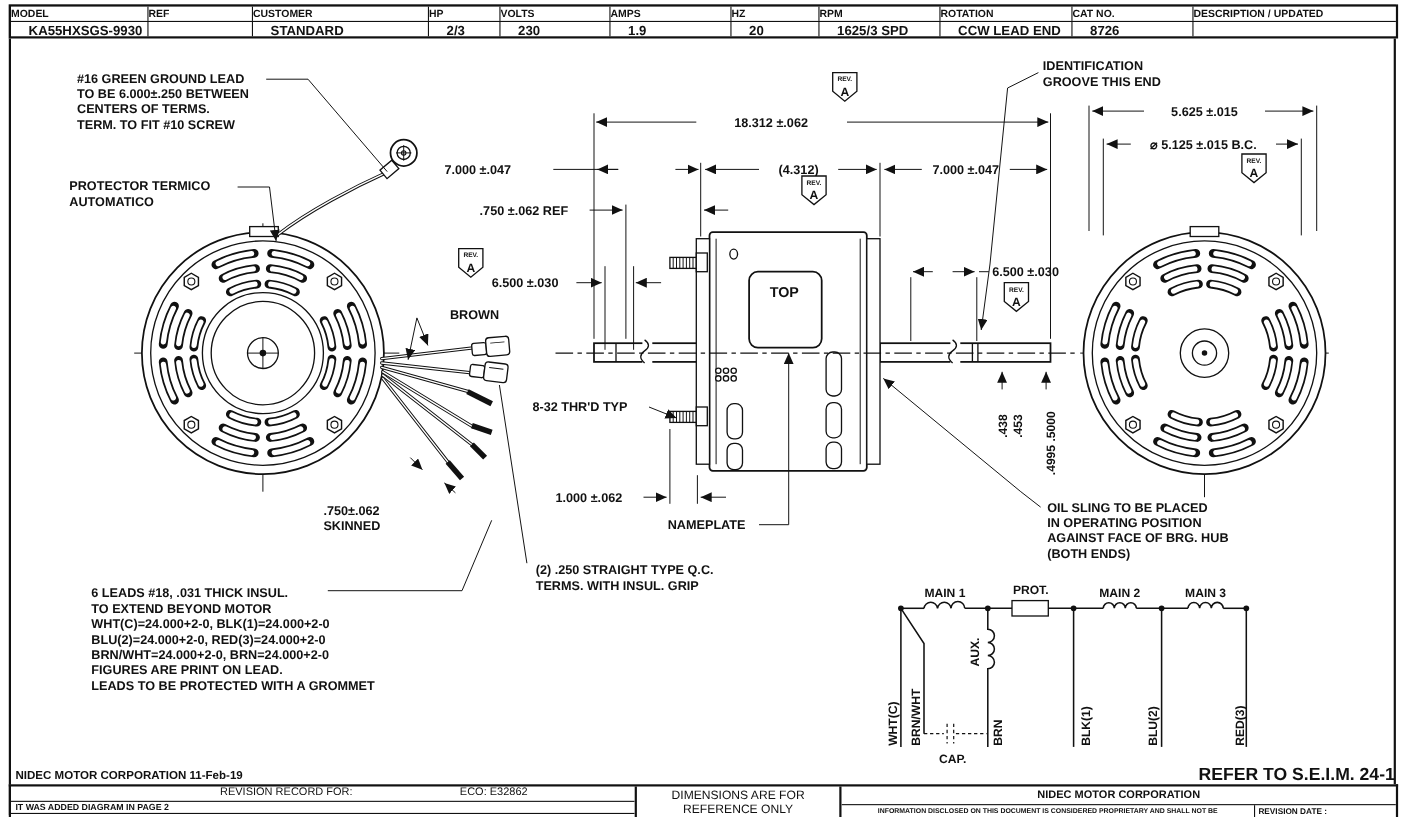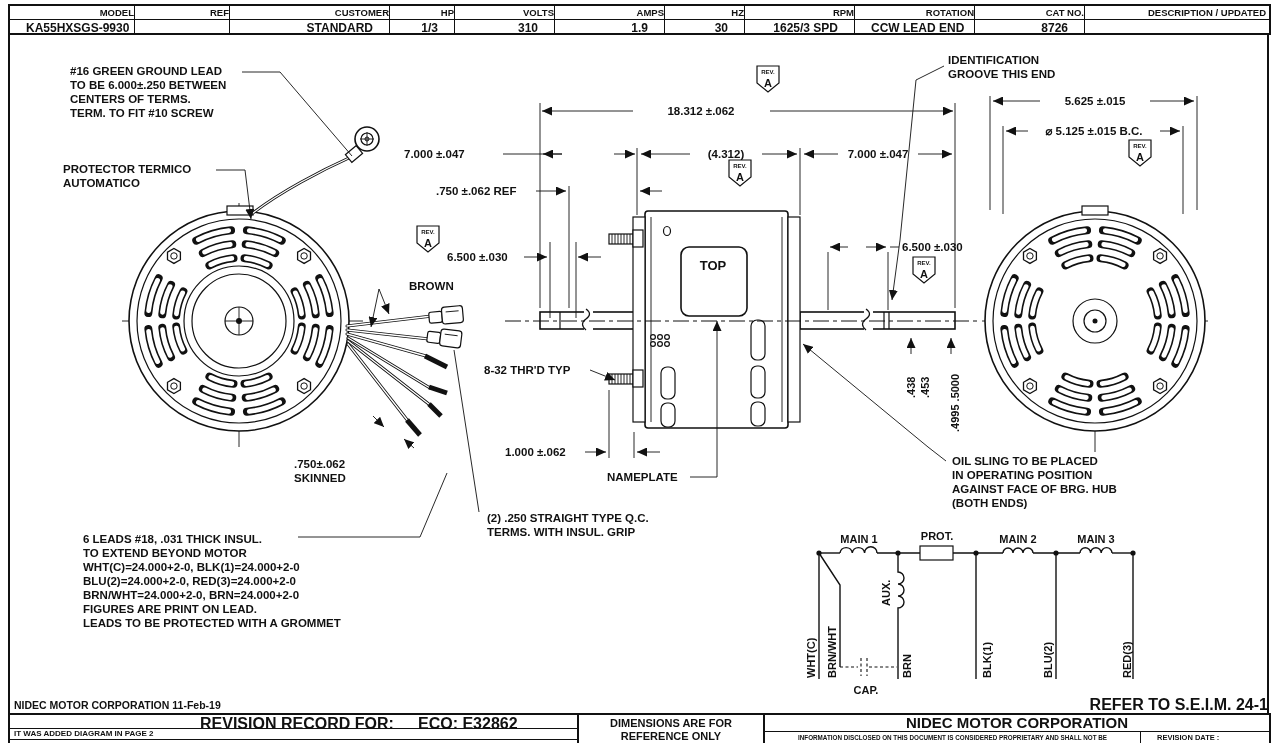--- a/index.html
+++ b/index.html
@@ -5,21 +5,21 @@
   html,body{margin:0;padding:0;background:#fff;}
   body{width:1280px;height:743px;position:relative;overflow:hidden;
        font-family:"Liberation Sans",sans-serif;color:#111;}
   .frame{position:absolute;left:8px;top:4px;width:1261px;height:737px;
          border:2px solid #111;box-sizing:border-box;}
   
   .spec{position:absolute;left:8px;top:4px;width:1263px;background:#fff;
         border:2px solid #111;box-sizing:border-box;z-index:5;}
   .spec .row{display:flex;}
   .spec .row.hdr{border-bottom:1.5px solid #111;}
-  .cell{box-sizing:border-box;border-right:1.5px solid #111;text-align:right;
+  .cell{box-sizing:border-box;border-right:1.5px solid #111;text-align:left;
         white-space:nowrap;overflow:hidden;}
   .cell:last-child{border-right:none;}
   .hdr .cell{font-size:9.5px;font-weight:bold;padding:1px 0 0 0;height:13px;}
   .val .cell{font-size:12px;font-weight:bold;padding:1px 16px;height:13px;}
   .c0{width:125px}.c1{width:95px}.c2{width:160px}.c3{width:65px}.c4{width:100px}
   .c5{width:110px}.c6{width:80px}.c7{width:110px}.c8{width:120px}.c9{width:110px}
   .c10{width:181px}
   
   svg{position:absolute;left:0;top:0;}
   svg text{font-family:"Liberation Sans",sans-serif;font-weight:bold;fill:#111;}
@@ -34,36 +34,36 @@
   .tip{stroke:#111;stroke-width:5;stroke-linecap:butt}
   .sch{stroke:#111;stroke-width:1.4;fill:none}
   .dash{stroke:#111;stroke-width:1.1;fill:none;stroke-dasharray:3 2.5}
   
   .strip{position:absolute;left:8px;top:713px;width:1263px;height:30px;
          border:2px solid #111;border-bottom:none;box-sizing:border-box;
          display:flex;background:#fff;z-index:5;}
   .fbox{box-sizing:border-box;border-right:2px solid #111;overflow:hidden;}
   .fbox:last-child{border-right:none;}
   .fb-left{width:569px;position:relative;}
-  .fb-mid{width:186px;text-align:center;font-weight:bold;font-size:11px;
+  .fb-mid{width:186px;text-align:center;font-weight:normal;font-size:11px;
           line-height:13px;padding-top:2px;}
   .fb-right{flex:1;position:relative;}
   .rr-head{height:13px;border-bottom:1.5px solid #111;position:relative;
-           font-weight:bold;font-size:16px;}
+           font-weight:normal;font-size:10px;}
   .rr-title{position:absolute;left:190px;top:0;}
   .rr-eco{position:absolute;left:408px;top:0;}
   .rr-line{height:10px;border-bottom:1.2px solid #111;font-weight:bold;
            font-size:8px;padding-left:4px;line-height:10px;}
   .nmc-head{height:16px;border-bottom:1.5px solid #111;text-align:center;
-            font-weight:bold;font-size:15px;line-height:16px;}
+            font-weight:bold;font-size:10px;line-height:16px;}
   .nmc-low{display:flex;height:12px;}
   .nmc-prop{width:375px;font-size:6.3px;font-weight:bold;text-align:center;
             line-height:12px;white-space:nowrap;overflow:hidden;}
   .nmc-rev{flex:1;border-left:1.5px solid #111;font-size:7.5px;font-weight:bold;
-           padding-left:16px;line-height:11px;}
+           padding-left:3px;line-height:11px;}
   .corp-date{position:absolute;left:14px;top:699px;font-size:10.5px;
              font-weight:bold;z-index:5;}
   .refer{position:absolute;right:12px;top:696px;font-size:16px;
          font-weight:bold;z-index:5;}
 </style>
 </head>
 <body>
 
 <div class="frame"></div>
 
@@ -78,24 +78,24 @@
     <div class="cell c6">HZ</div>
     <div class="cell c7">RPM</div>
     <div class="cell c8">ROTATION</div>
     <div class="cell c9">CAT NO.</div>
     <div class="cell c10">DESCRIPTION / UPDATED</div>
   </div>
   <div class="row val">
     <div class="cell c0">KA55HXSGS-9930</div>
     <div class="cell c1"></div>
     <div class="cell c2">STANDARD</div>
-    <div class="cell c3">1/3</div>
-    <div class="cell c4">310</div>
+    <div class="cell c3">2/3</div>
+    <div class="cell c4">230</div>
     <div class="cell c5">1.9</div>
-    <div class="cell c6">30</div>
+    <div class="cell c6">20</div>
     <div class="cell c7">1625/3 SPD</div>
     <div class="cell c8">CCW LEAD END</div>
     <div class="cell c9">8726</div>
     <div class="cell c10"></div>
   </div>
 </div>
 
 <svg width="1280" height="743" viewBox="0 0 1280 743">
   <defs>
     <marker id="arr" markerWidth="12" markerHeight="9" refX="10" refY="4.5" orient="auto" markerUnits="userSpaceOnUse">

